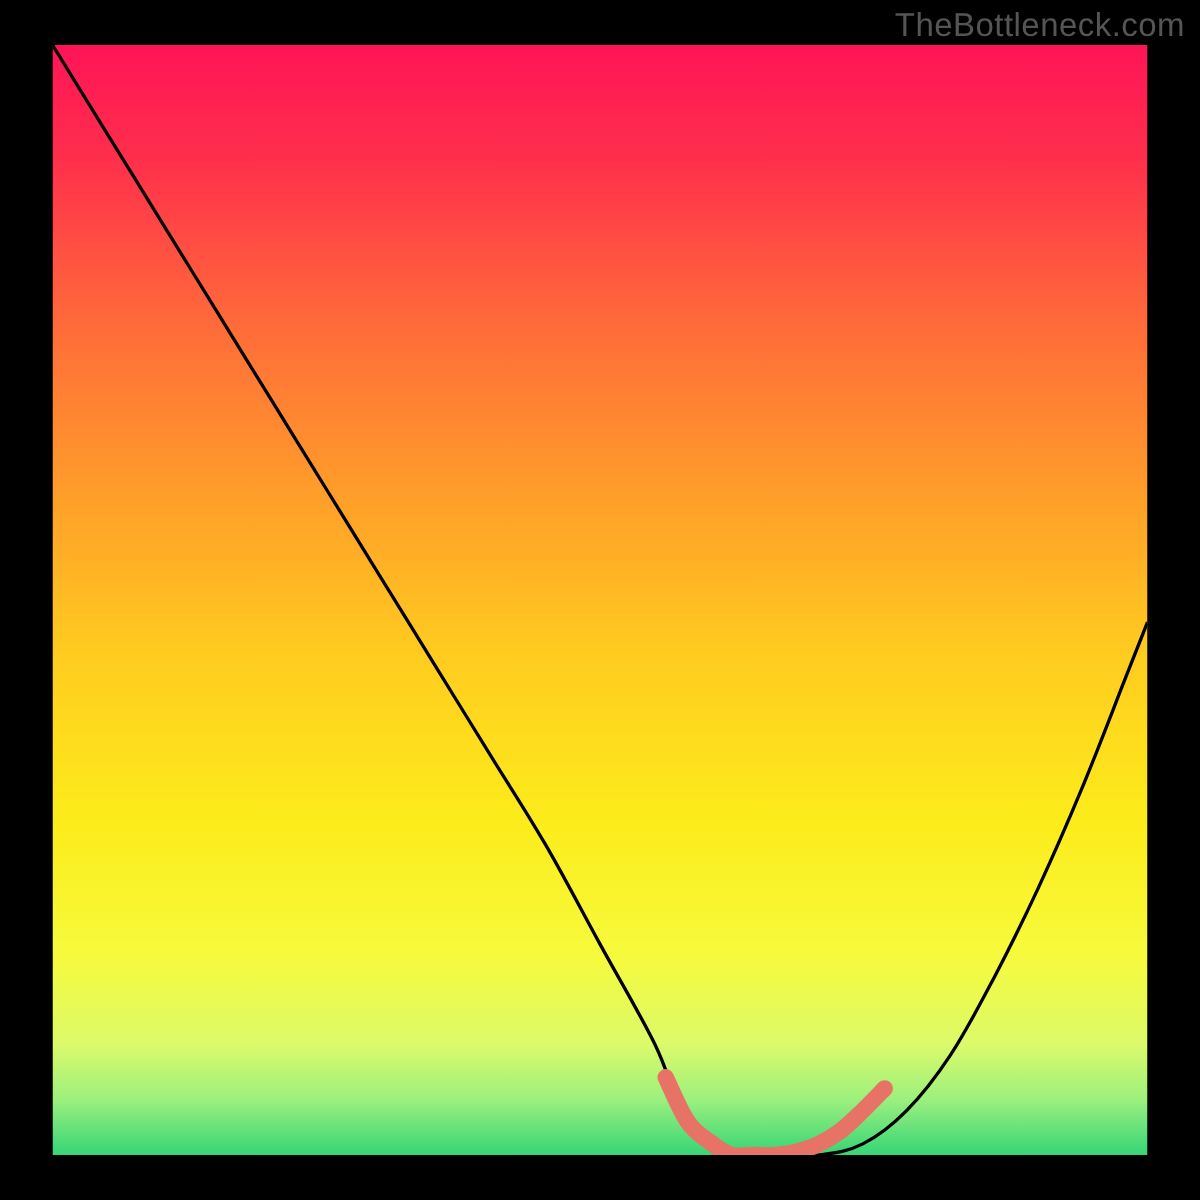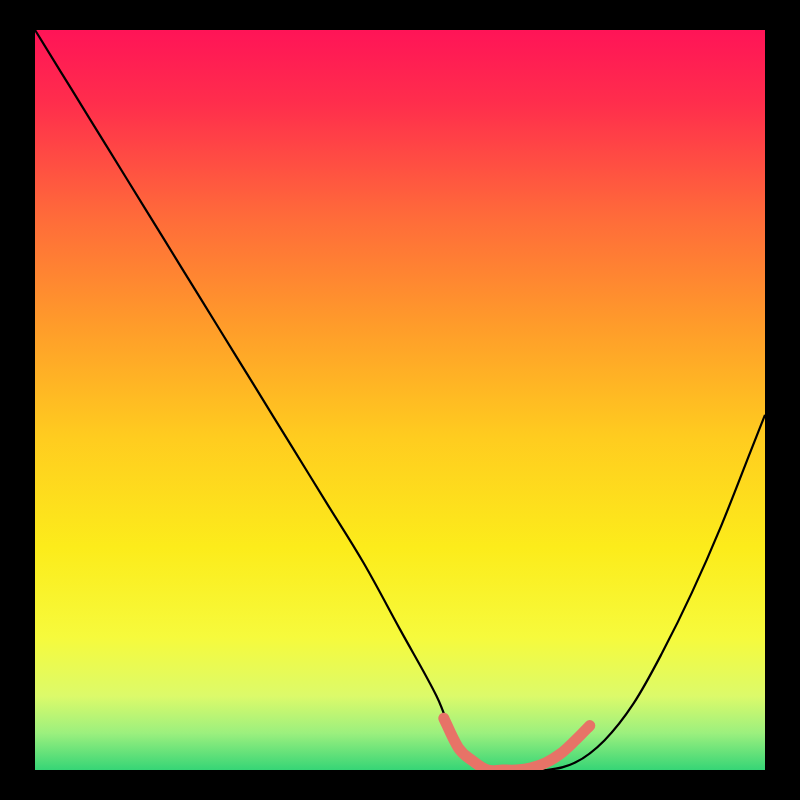--- a/index.html
+++ b/index.html
@@ -37,20 +37,21 @@
   .plot svg {
     display: block;
     width: 100%;
     height: 100%;
   }
 </style>
 </head>
 <body>
 
 <div class="outer">
+  <div class="watermark">TheBottleneck.com</div>
   <div class="plot">
     <svg viewBox="0 0 730 740" preserveAspectRatio="none">
       <defs>
         <linearGradient id="bg-grad" x1="0" y1="0" x2="0" y2="1">
             <stop offset="0%" stop-color="#FF1457"></stop>
             <stop offset="10%" stop-color="#FF2E4C"></stop>
             <stop offset="25%" stop-color="#FF6A3A"></stop>
             <stop offset="40%" stop-color="#FF9C2A"></stop>
             <stop offset="55.00000000000001%" stop-color="#FFCC1F"></stop>
             <stop offset="70%" stop-color="#FCEC1B"></stop>

